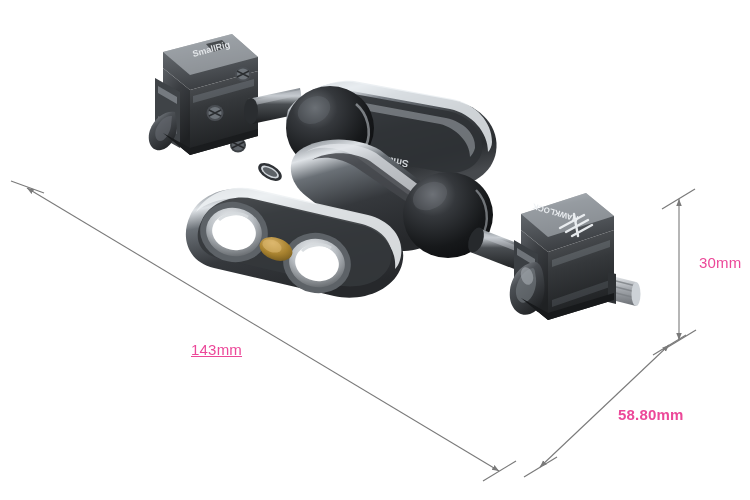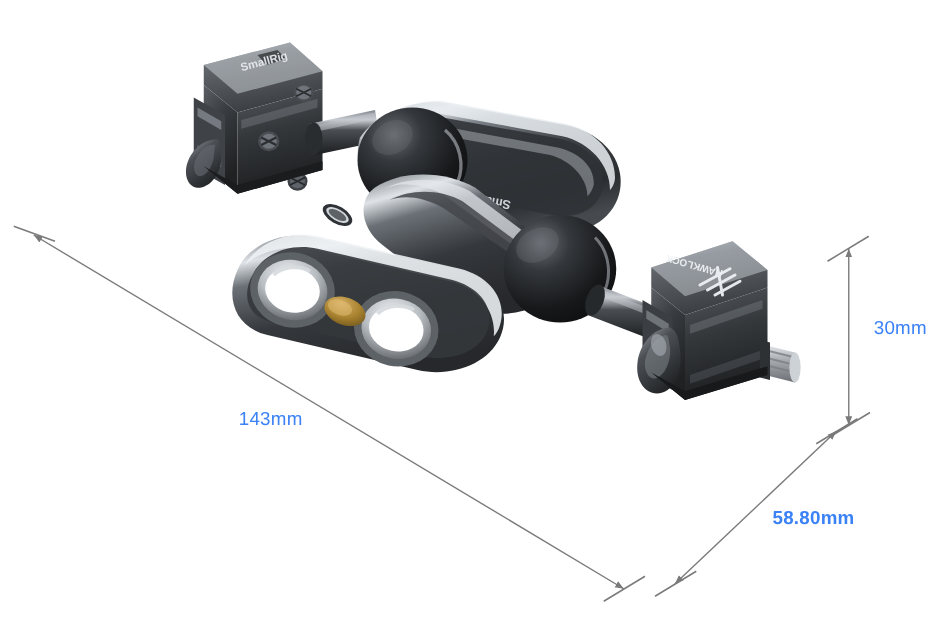--- a/index.html
+++ b/index.html
@@ -21,27 +21,27 @@
     top: 0;
     width: 750px;
     height: 500px;
   }
   #product-svg { z-index: 2; }
   #dim-svg { z-index: 3; }
 
   .dim-label {
     position: absolute;
     z-index: 4;
-    color: #3b82f6;
+    color: #ec4899;
     font-size: 15px;
     font-family: "Liberation Sans", sans-serif;
     white-space: nowrap;
     letter-spacing: 0.2px;
   }
-  #label-length { left: 191px; top: 327px; }
+  #label-length { left: 191px; top: 341px; text-decoration: underline; }
   #label-depth  { left: 618px; top: 406px; font-weight: bold; }
   #label-height { left: 699px; top: 254px; }
 </style>
 </head>
 <body>
 
 <div id="stage">
 
   <svg id="product-svg" viewBox="0 0 750 500">
     <defs>

